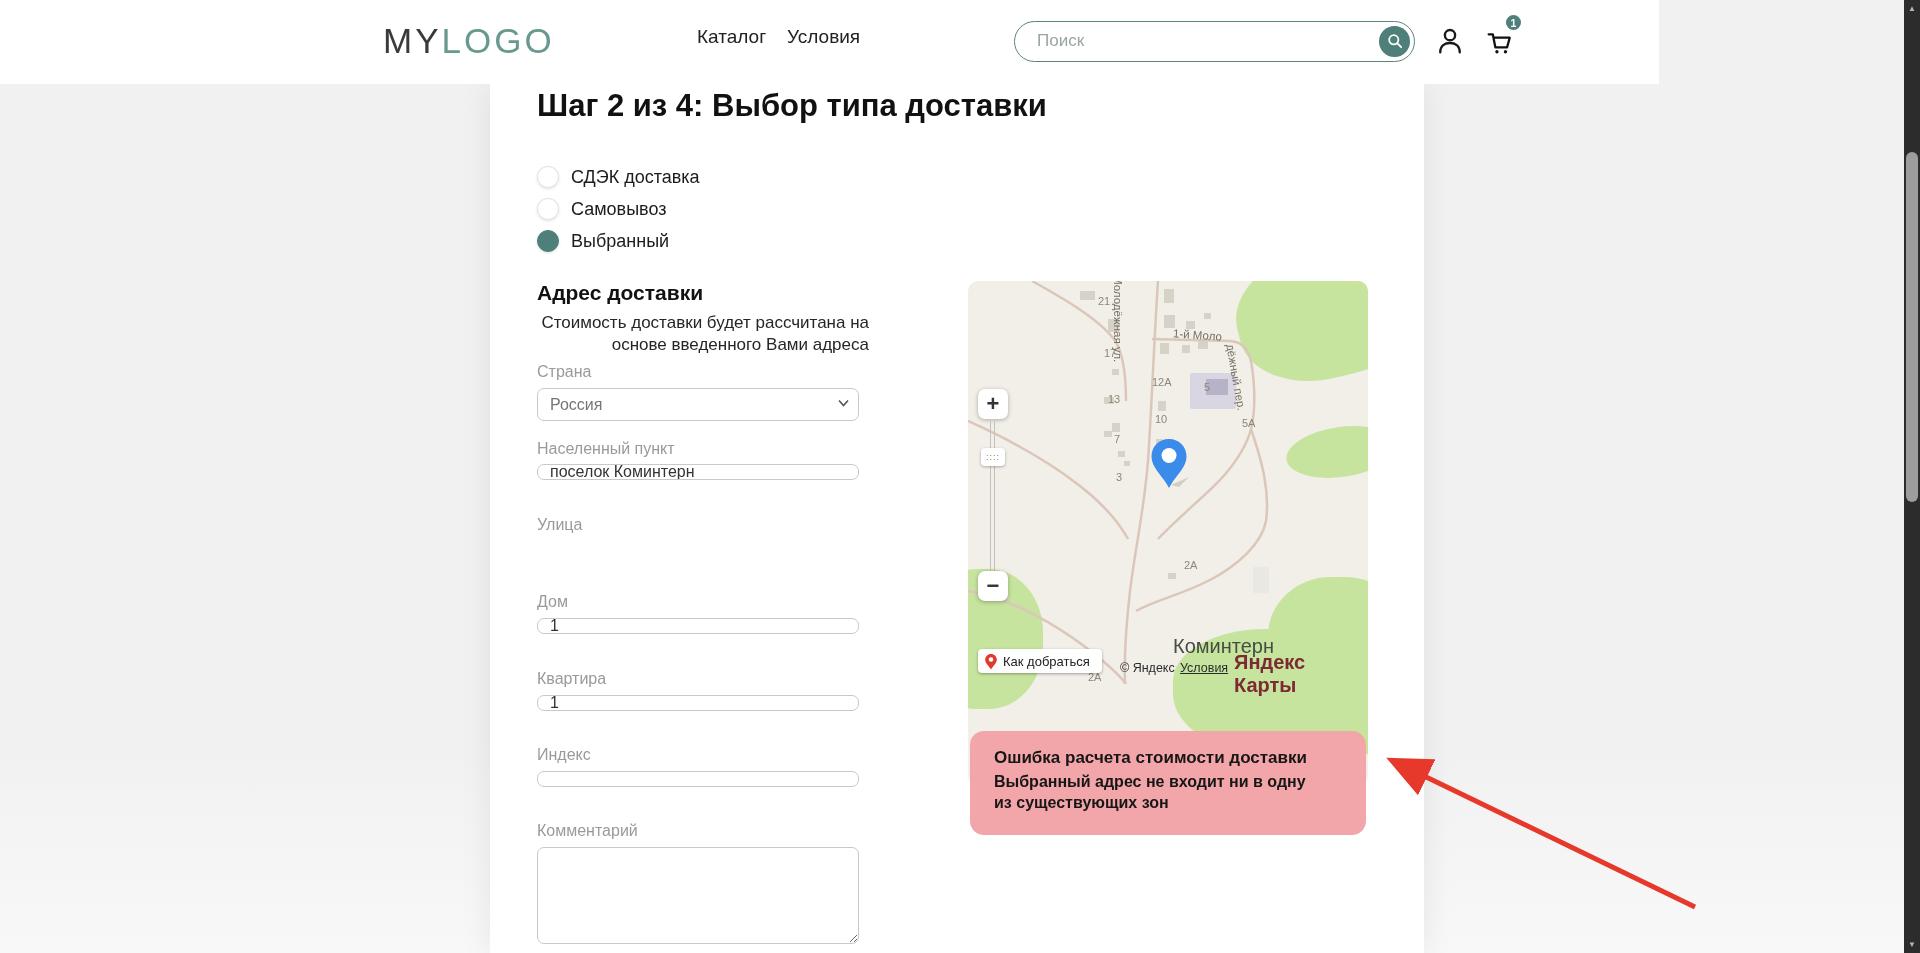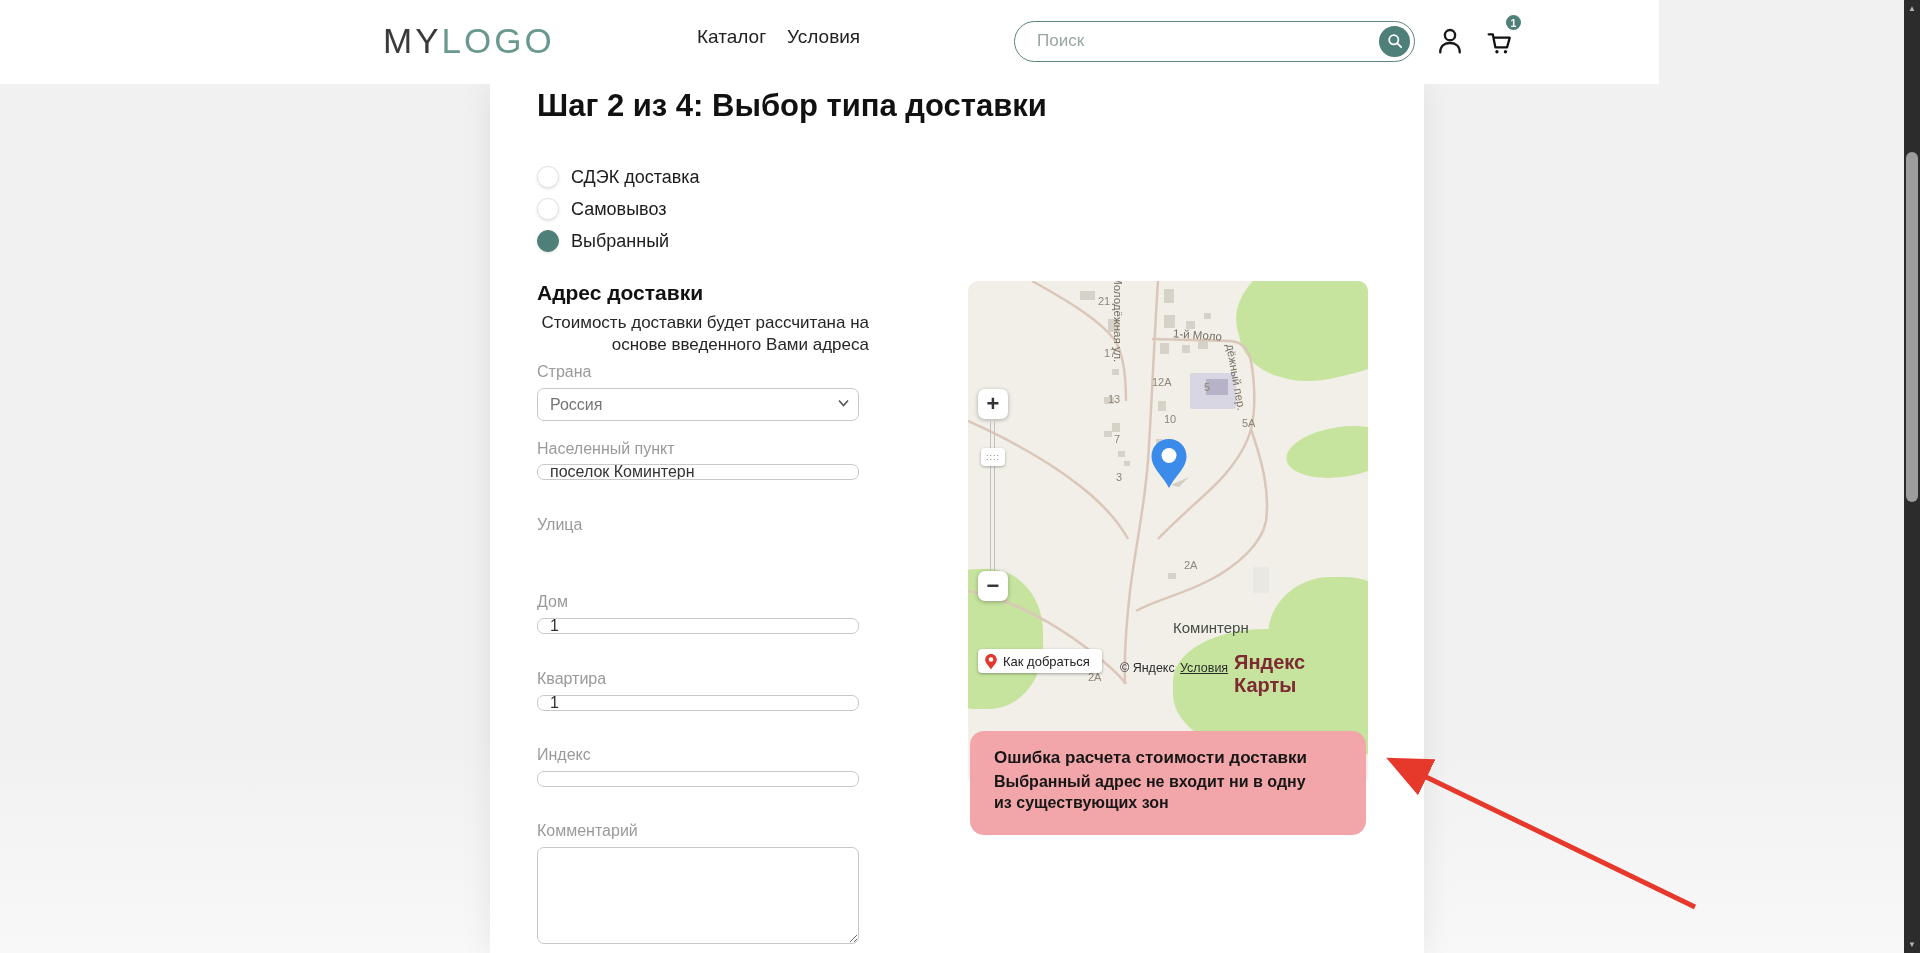--- a/index.html
+++ b/index.html
@@ -79,21 +79,21 @@
                 border-left:1.5px solid #c2c2c2; border-right:1.5px solid #c2c2c2; }
   .ruler-btn { position:absolute; left:13px; top:167px; width:24px; height:18px; background:#fff; border:none;
                border-radius:4px; box-shadow:0 1px 3px rgba(0,0,0,.3); font-size:9px; color:#777; letter-spacing:1px;
                cursor:pointer; display:flex; align-items:center; justify-content:center; }
   .route-btn { position:absolute; left:10px; top:368px; height:24px; background:#fff; border:none; border-radius:4px;
                box-shadow:0 1px 3px rgba(0,0,0,.35); font-size:13px; color:#222; padding:0 12px 0 6px; cursor:pointer;
                display:flex; align-items:center; gap:5px; font-family:"Liberation Sans", sans-serif; }
   .map-copy { position:absolute; left:152px; top:380px; font-size:12.5px; color:#2b2b2b; }
   .map-terms { position:absolute; left:212px; top:380px; font-size:12.5px; color:#2b2b2b; text-decoration:underline; cursor:pointer; }
   .map-brand { position:absolute; left:266px; top:370px; font-size:20px; font-weight:700; color:#7d2b33; cursor:pointer; }
-  .map-place { position:absolute; left:205px; top:338px; font-size:15px; color:#454d42; }
+  .map-place { position:absolute; left:205px; top:354px; font-size:20px; color:#454d42; }
   .map-pin { position:absolute; left:181px; top:156px; }
 
   
   .error-box { position:absolute; left:970px; top:703px; width:396px; height:104px; background:#f3a6a9;
                border-radius:14px; padding:17px 24px;margin-top:28px; }
   .error-title { font-size:17px; font-weight:800; color:#161616; }
   .error-msg { margin-top:3px; width:330px; font-size:16px; font-weight:700; color:#161616; line-height:1.32; }
   .arrow-svg { position:absolute; left:1345px; top:735px; z-index:20; }
 
   
@@ -227,21 +227,21 @@
     <div class="bld" style="left:285px; top:286px; width:16px; height:26px; background:#eae8e2;"></div>
     <div class="bld" style="left:200px; top:292px; width:8px; height:6px;"></div>
 
     <div id="housenums">
         <span class="hnum" style="left: 130px; top: 14px;">21</span>
         <span class="hnum" style="left: 136px; top: 66px;">17</span>
         <span class="hnum" style="left: 140px; top: 112px;">13</span>
         <span class="hnum" style="left: 146px; top: 152px;">7</span>
         <span class="hnum" style="left: 148px; top: 190px;">3</span>
         <span class="hnum" style="left: 184px; top: 95px;">12А</span>
-        <span class="hnum" style="left: 196px; top: 132px;">10</span>
+        <span class="hnum" style="left: 187px; top: 132px;">10</span>
         <span class="hnum" style="left: 236px; top: 100px;">5</span>
         <span class="hnum" style="left: 274px; top: 136px;">5А</span>
         <span class="hnum" style="left: 216px; top: 278px;">2А</span>
         <span class="hnum" style="left: 120px; top: 390px;">2А</span>
       </div>
     <div class="street-v">Молодёжная ул.</div>
     <div class="street-d1">1-й Моло</div>
     <div class="street-d2">дёжный пер.</div>
     <div class="map-place">Коминтерн</div>
 

